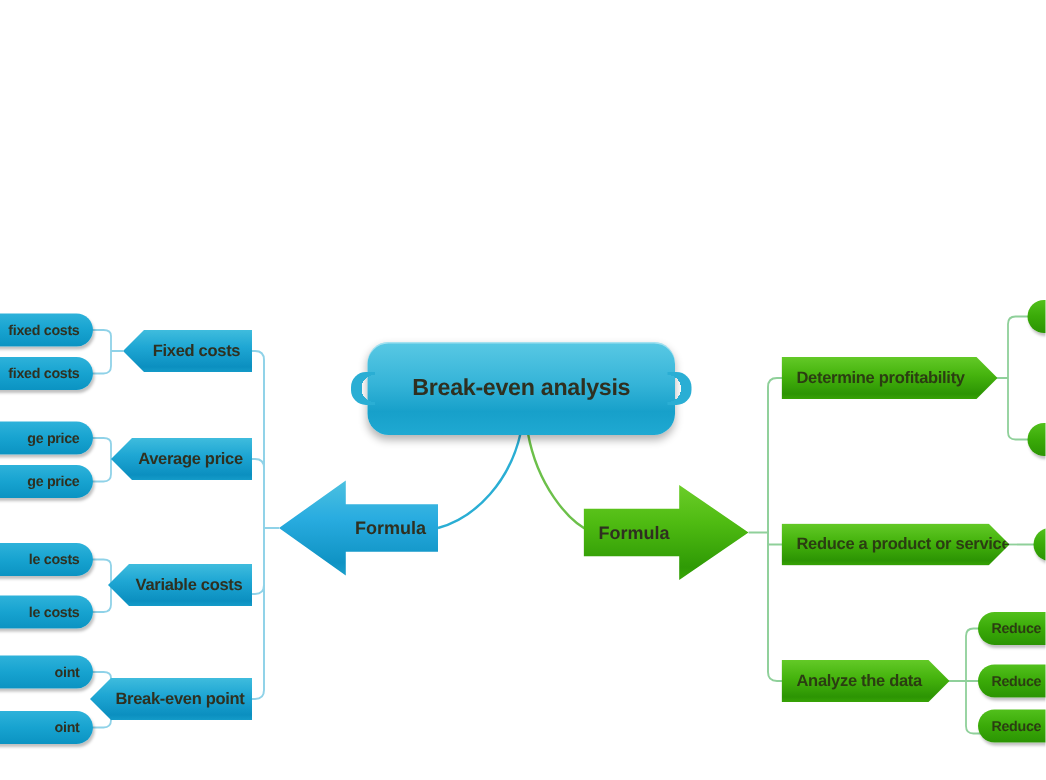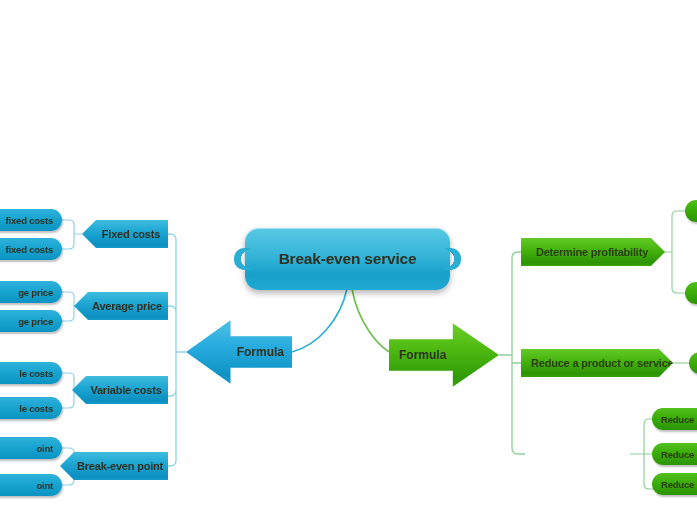--- a/index.html
+++ b/index.html
@@ -119,21 +119,21 @@
     <g stroke="#8fd09a" stroke-width="1.2" fill="none">
       <path d="M630,454 L644,454 M644,454 L644,424 Q644,419 649,419 L656,419
                M644,454 L644,454 L656,454
                M644,454 L644,484 Q644,489 649,489 L656,489"></path>
     </g>
   </svg>
 
   <div class="node" id="central-node">
     <span class="notch l"></span>
     <span class="notch r"></span>
-    <span>Break-even service</span>
+    <span>Break-even analysis</span>
   </div>
 
   <div class="big-arrow" id="formula-node">
     <span>Formula</span>
   </div>
   <div class="big-arrow" id="reasons-node">
     <span>Formula</span>
   </div>
 
   <div class="node chev-blue" style="left:82px;top:220px;width:86px;">
@@ -167,26 +167,29 @@
   <div class="node pill-blue" style="left:-44px;top:397px;width:106px;">
     <span>le costs</span>
   </div>
   <div class="node pill-blue" style="left:-44px;top:437px;width:106px;">
     <span>oint</span>
   </div>
   <div class="node pill-blue" style="left:-44px;top:474px;width:106px;">
     <span>oint</span>
   </div>
 
-  <div class="node chev-green" style="left:521px;top:238px;width:144px;justify-content:center;padding-left:10px;">
+  <div class="node chev-green" style="left:521px;top:238px;width:144px;justify-content:flex-start;padding-left:10px;">
     <span>Determine profitability</span>
   </div>
   <div class="node chev-green" style="left:521px;top:349px;width:152px;justify-content:flex-start;padding-left:10px;">
     <span>Reduce a product or service</span>
   </div>
+  <div class="node chev-green" style="left:521px;top:440px;width:112px;justify-content:flex-start;padding-left:10px;">
+    <span>Analyze the data</span>
+  </div>
 
   <div class="node pill-green" style="left:685px;top:200px;width:100px;">
     <span></span>
   </div>
   <div class="node pill-green" style="left:685px;top:282px;width:100px;">
     <span></span>
   </div>
   <div class="node pill-green" style="left:689px;top:352px;width:100px;">
     <span></span>
   </div>

